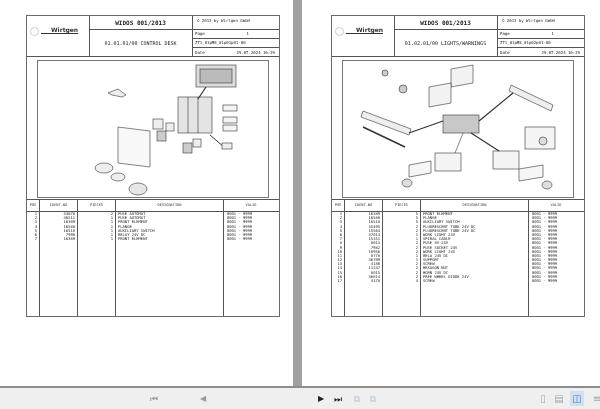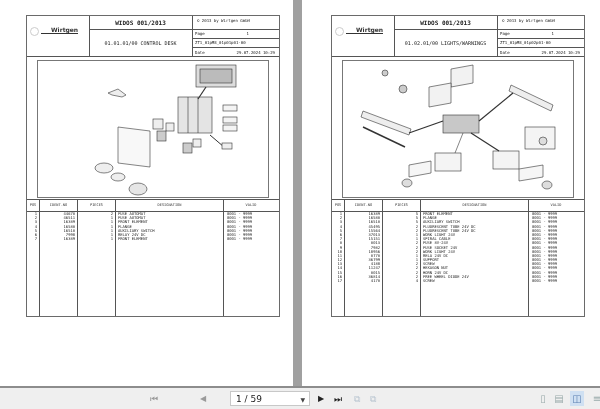--- a/index.html
+++ b/index.html
@@ -330,24 +330,20 @@
             </div>
           </div>
       </div>
     </div>
   </div>
 </div>
 
 <div class="toolbar">
   <span class="tb-btn" style="left:150px">⏮</span>
   <span class="tb-btn" style="left:200px;font-size:8px">◀</span>
-  <div class="pagebox">
-    <span>1 / 59</span>
-    <span class="dd">▼</span>
-  </div>
   <span class="tb-btn dark" style="left:318px;font-size:8px">▶</span>
   <span class="tb-btn dark" style="left:334px">⏭</span>
   <span class="tb-btn" style="left:354px;color:#b8c4d0">⧉</span>
   <span class="tb-btn" style="left:370px;color:#b8c4d0">⧉</span>
   <span class="viewbtn" style="left:536px">▯</span>
   <span class="viewbtn" style="left:552px">▤</span>
   <span class="viewbtn active" style="left:570px">◫</span>
   <span class="viewbtn" style="left:590px">≡</span>
 </div>
 

